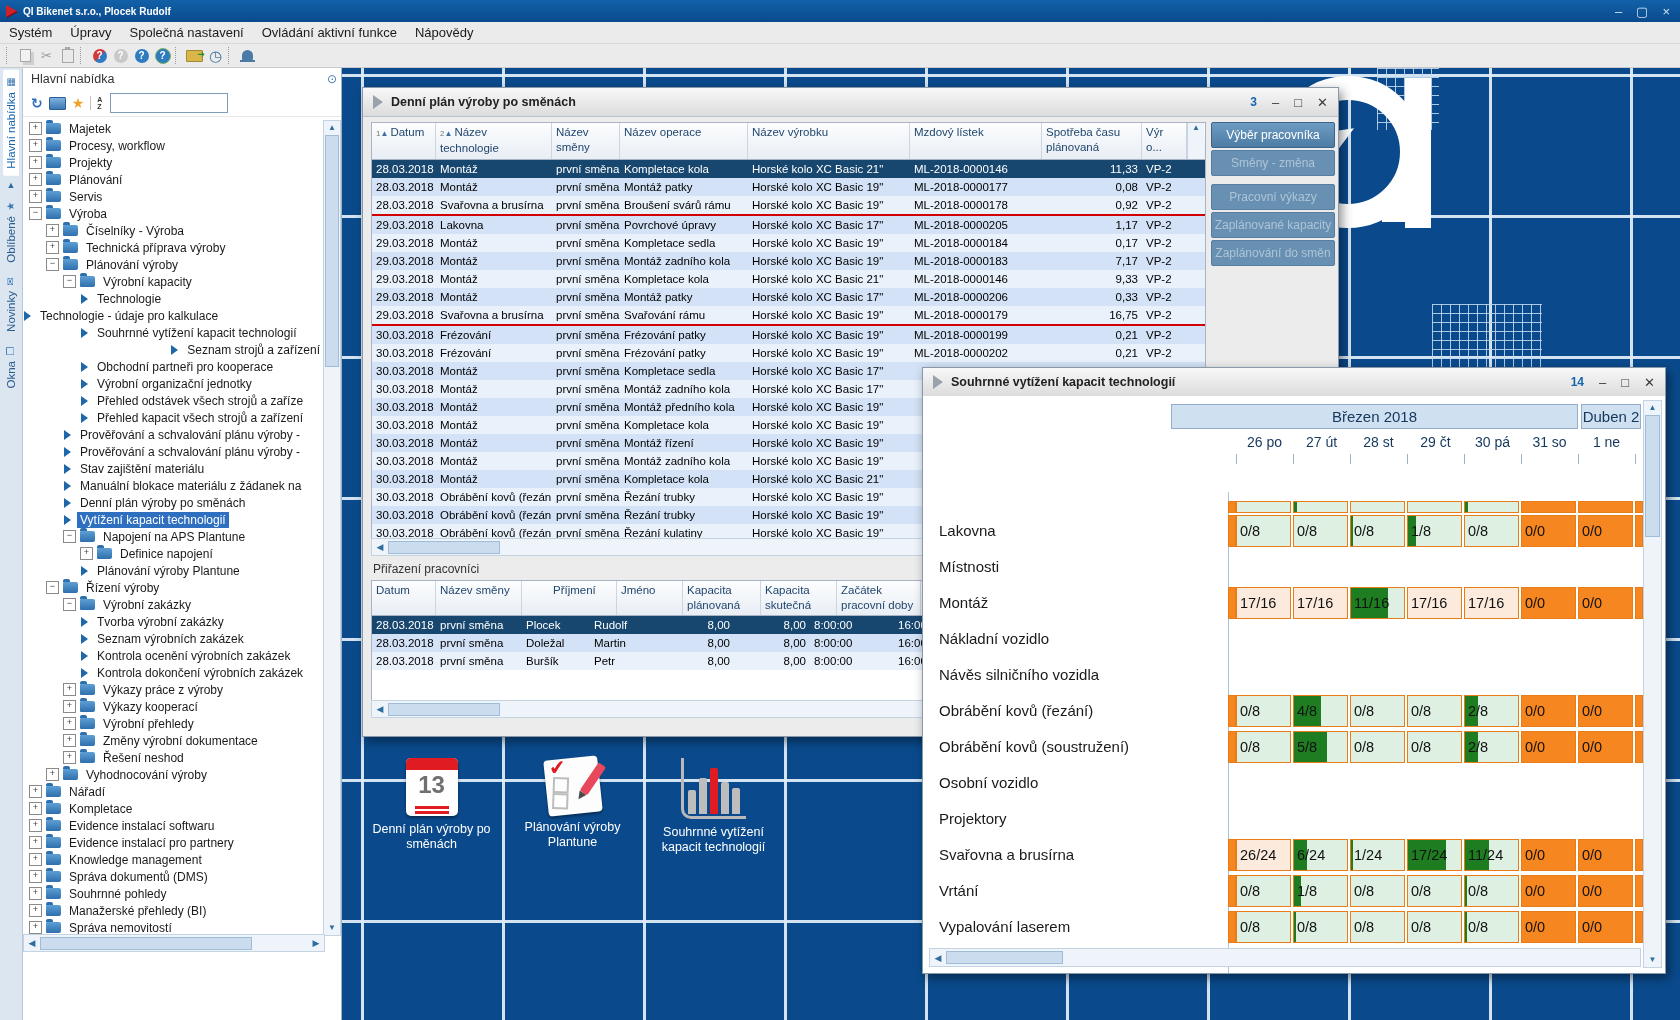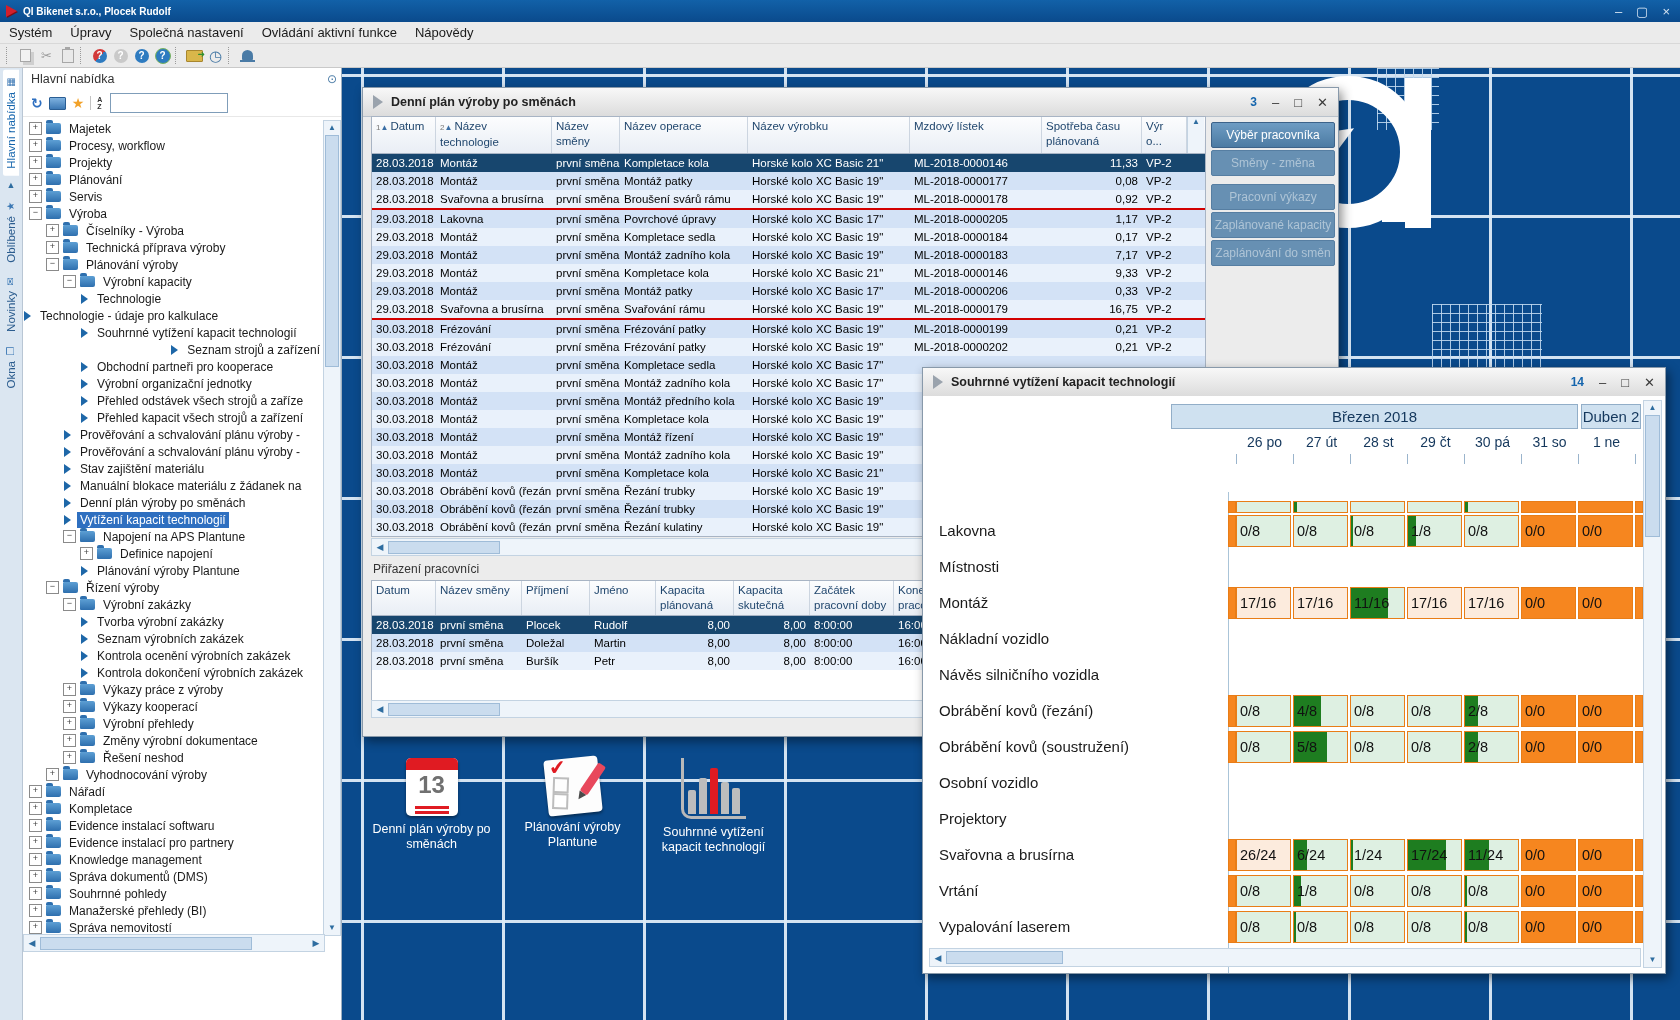--- a/index.html
+++ b/index.html
@@ -462,21 +462,21 @@
         <div class="wtitle">
           <span class="wtico"></span>
           <span class="wtxt">Denní plán výroby po směnách</span>
           <span class="wctrl">
             <span class="wnum">3</span>
             <span>–</span>
             <span>□</span>
             <span>✕</span>
           </span>
         </div>
-        <div class="grid1" id="g1" style="left:8px;top:28px;width:833px">
+        <div class="grid1" id="g1" style="left:8px;top:34px;width:833px">
             <div class="ghead" style="height: 36px;">
               <span class="hc" style="width: 64px;"><span class="sorttag">1<b>▲</b></span>Datum</span>
               <span class="hc" style="width: 116px;"><span class="sorttag">2<b>▲</b></span>Název technologie</span>
               <span class="hc" style="width: 68px;">Název směny</span>
               <span class="hc" style="width: 128px;">Název operace</span>
               <span class="hc" style="width: 162px;">Název výrobku</span>
               <span class="hc" style="width: 132px;">Mzdový lístek</span>
               <span class="hc" style="width: 100px; text-align: left;">Spotřeba času plánovaná</span>
               <span class="hc" style="width: 45px;">Výr o...</span>
               <span style="width: 16px; background: rgb(238, 244, 250); border-left: 1px solid rgb(195, 211, 226); text-align: center; font-size: 8px; color: rgb(46, 109, 160);">▲</span>
@@ -694,21 +694,21 @@
           </div>
         <div class="hscroll" style="left:8px;top:450px;width:833px;height:16px">
           <span class="a">◀</span>
             <span class="th" style="width:110px"></span>
         </div>
         <div class="panel-lbl" style="left:10px;top:474px">Přiřazení pracovníci</div>
         <div class="grid1" id="g2" style="left:8px;top:492px;width:833px;height:120px">
             <div class="ghead" style="height: 34px;">
               <span class="hc" style="width: 64px;">Datum</span>
               <span class="hc" style="width: 86px;">Název směny</span>
-              <span class="hc" style="width: 68px;">Příjmení</span>
+              <span class="hc" style="width: 68px; margin-left: 27px;">Příjmení</span>
               <span class="hc" style="width: 66px;">Jméno</span>
               <span class="hc" style="width: 78px;">Kapacita plánovaná</span>
               <span class="hc" style="width: 76px;">Kapacita skutečná</span>
               <span class="hc" style="width: 84px;">Začátek pracovní doby</span>
               <span class="hc" style="width: 70px;">Konec pracovní d...</span>
             </div>
             <div class="grow sel">
               <span class="c" style="width: 64px;">28.03.2018</span>
               <span class="c" style="width: 86px;">první směna</span>
               <span class="c" style="width: 68px;">Plocek</span>

